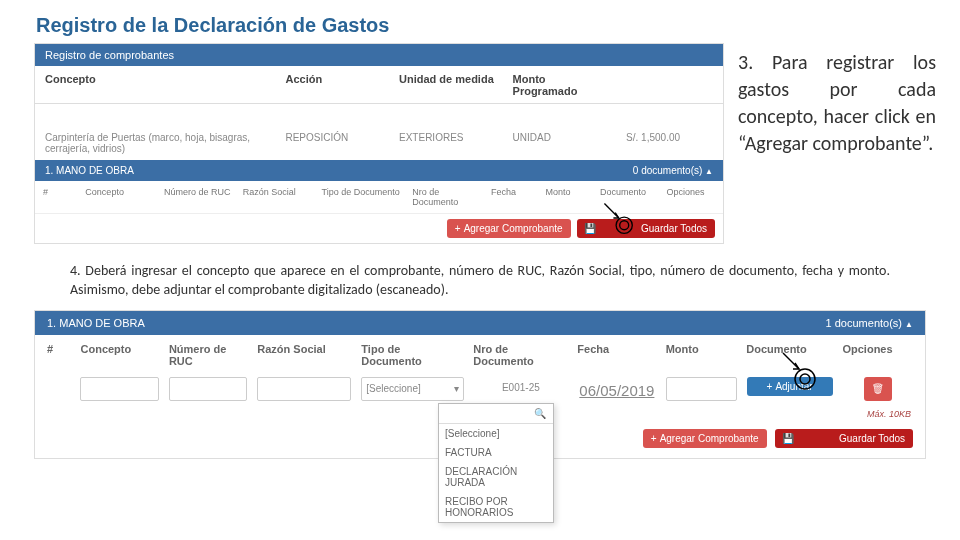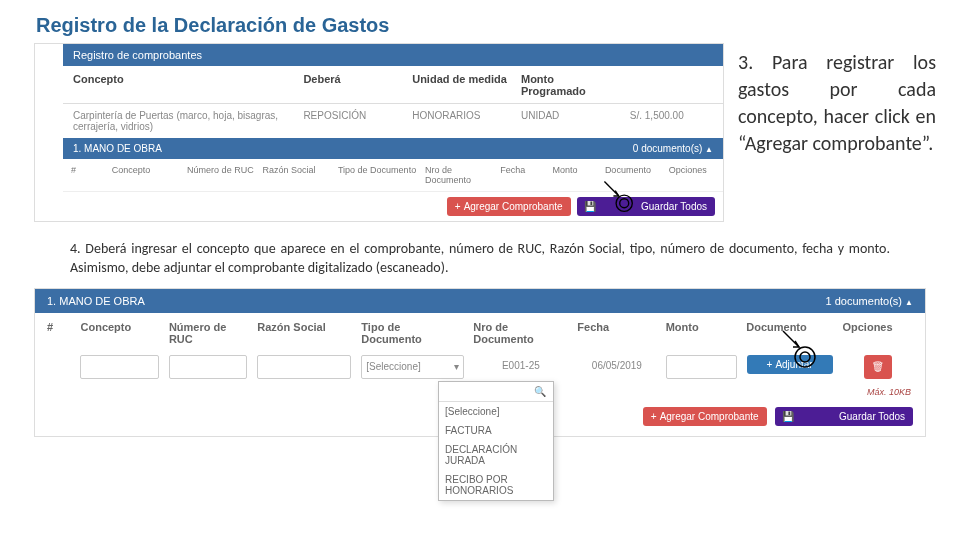--- a/index.html
+++ b/index.html
@@ -1,31 +1,31 @@
 <!DOCTYPE html>
 <html><head>
 <meta charset="utf-8">
 <style>
   * { box-sizing: border-box; margin: 0; padding: 0; }
   body { width: 960px; height: 540px; font-family: Arial, sans-serif; background: #fff; font-size: 12px; color: #333; }
   .page-title { color: #2a6496; font-size: 20px; font-weight: bold; margin: 14px 0 6px 36px; }
   .row1 { display: flex; align-items: flex-start; }
-  .panel1 { width: 690px; border: 1px solid #ddd; margin-left: 34px; padding-left: 28px; }
+  .panel1 { width: 690px; border: 1px solid #ddd; margin-left: 34px; }
   .bar-reg { background: #3b6ea5; color: #fff; font-size: 11px; padding: 5px 10px; filter: blur(.3px); }
   .hdr-row { display: flex; padding: 7px 10px 6px 10px; font-size: 11px; font-weight: bold; color: #444; border-bottom: 1px solid #ddd; }
   .c1 { width: 36%; } .c2 { width: 17%; } .c3 { width: 17%; } .c4 { width: 17%; } .c5 { width: 13%; }
-  .data-row { display: flex; padding: 6px 10px; font-size: 10px; color: #888; filter: blur(.4px); }
+  .data-row { display: flex; padding: 6px 10px; font-size: 10px; color: #888; filter: blur(.4px); margin-top: 22px; }
   .bar-mano { background: #3b6ea5; color: #fff; font-size: 10px; padding: 5px 10px; display: flex; justify-content: space-between; align-items: center; }
   .tri { font-size: 8px; }
   .subhdr { display: flex; padding: 6px 8px; font-size: 9px; color: #777; border-bottom: 1px solid #eee; gap: 6px; }
   .sh { } .sh1{width:6%} .sh2{width:12%} .sh3{width:12%} .sh4{width:12%} .sh5{width:14%} .sh6{width:12%} .sh7{width:8%} .sh8{width:8%} .sh9{width:10%} .sh10{width:8%}
   .btnrow1 { display: flex; justify-content: flex-end; gap: 6px; padding: 5px 8px; position: relative; }
   .btn { padding: 4px 8px; font-size: 10px; color: #fff; border-radius: 3px; display: inline-flex; align-items: center; gap: 3px; cursor: pointer; border: none; }
   .btn-red { background: #d9534f; }
-  .btn-teal { background: #4c1d95; gap: 44px; }
+  .btn-teal { background: #b91c1c; gap: 44px; }
   .btn-blue { background: #337ab7; }
   .btn-trash { background: #d9534f; width: 28px; height: 24px; justify-content: center; }
   .callout { width: 198px; margin-left: 14px; font-size: 20px; line-height: 1.35; text-align: justify; padding-top: 6px; font-family: "Calibri", Arial, sans-serif; }
   .step4 { margin: 18px 70px 10px 70px; font-size: 14px; line-height: 1.35; text-align: justify; font-family: "Calibri", Arial, sans-serif; }
   .panel2 { margin: 6px 34px 0 34px; border: 1px solid #ddd; }
   .bar2 { background: #3b6ea5; color: #fff; font-size: 11px; padding: 6px 12px; display: flex; justify-content: space-between; align-items: center; }
   .subhdr2 { display: flex; padding: 8px 12px 6px 12px; font-size: 11px; color: #666; font-weight: bold; gap: 10px; }
   .g1{width:3%} .g2{width:10%} .g3{width:10%} .g4{width:12%} .g5{width:13%} .g6{width:12%} .g7{width:10%} .g8{width:9%} .g9{width:11%} .g10{width:9%}
   .formrow { display: flex; padding: 4px 12px 6px 12px; gap: 10px; align-items: flex-start; position: relative; }
   .inp { height: 24px; border: 1px solid #ccc; border-radius: 2px; background: #fff; }
@@ -33,40 +33,40 @@
   .sel { height: 24px; border: 1px solid #ccc; border-radius: 2px; background: #fff; font-size: 10px; color: #888; padding: 0 4px; display: flex; align-items: center; justify-content: space-between; filter: blur(.3px); }
   .dd { position: absolute; background: #fff; border: 1px solid #bbb; width: 116px; top: 30px; left: 403px; font-size: 10px; color: #666; box-shadow: 2px 2px 6px rgba(0,0,0,.15); z-index: 5; }
   .dd div { padding: 4px 6px; filter: blur(.3px); }
   .dd .srch { border-bottom: 1px solid #ddd; color: #aaa; display: flex; justify-content: flex-end; }
   .note-max { font-size: 9px; color: #a94442; text-align: right; padding: 2px 14px 4px 0; filter: blur(.3px); font-style: italic; }
   .btnrow2 { display: flex; justify-content: flex-end; gap: 8px; padding: 6px 12px 10px; }
   .cursor1 { position: absolute; right: 88px; top: -14px; width: 36px; height: 36px; }
   .cursor2 { position: absolute; right: 16px; top: -26px; width: 40px; height: 40px; }
   svg.hand { width: 100%; height: 100%; }
   .docval { font-size: 10px; color: #888; padding-top: 5px; filter: blur(.4px); text-align: center; }
-  .dateval { font-size: 10px; color: #888; padding-top: 5px; filter: blur(.4px); text-align: center; }
+  .dateval { font-size: 15px; color: #888; padding-top: 5px; filter: blur(.4px); text-align: center; text-decoration: underline; }
 </style>
 </head>
 <body>
 
 <div class="page-title">Registro de la Declaración de Gastos</div>
 
 <div class="row1">
   <div class="panel1">
     <div class="bar-reg">Registro de comprobantes</div>
     <div class="hdr-row">
       <div class="c1">Concepto</div>
-      <div class="c2">Deberá</div>
+      <div class="c2">Acción</div>
       <div class="c4">Unidad de medida</div>
       <div class="c5">Monto Programado</div>
     </div>
     <div class="data-row">
       <div class="c1">Carpintería de Puertas (marco, hoja, bisagras, cerrajería, vidrios)</div>
       <div class="c2">REPOSICIÓN</div>
-      <div class="c3">HONORARIOS</div>
+      <div class="c3">EXTERIORES</div>
       <div class="c4">UNIDAD</div>
       <div class="c5">S/. 1,500.00</div>
     </div>
     <div class="bar-mano">
       <span>1. MANO DE OBRA</span>
       <span><span>0 documento(s)</span> <span class="tri">▲</span></span>
     </div>
     <div class="subhdr">
       <div class="sh sh1">#</div>
       <div class="sh sh2">Concepto</div>

